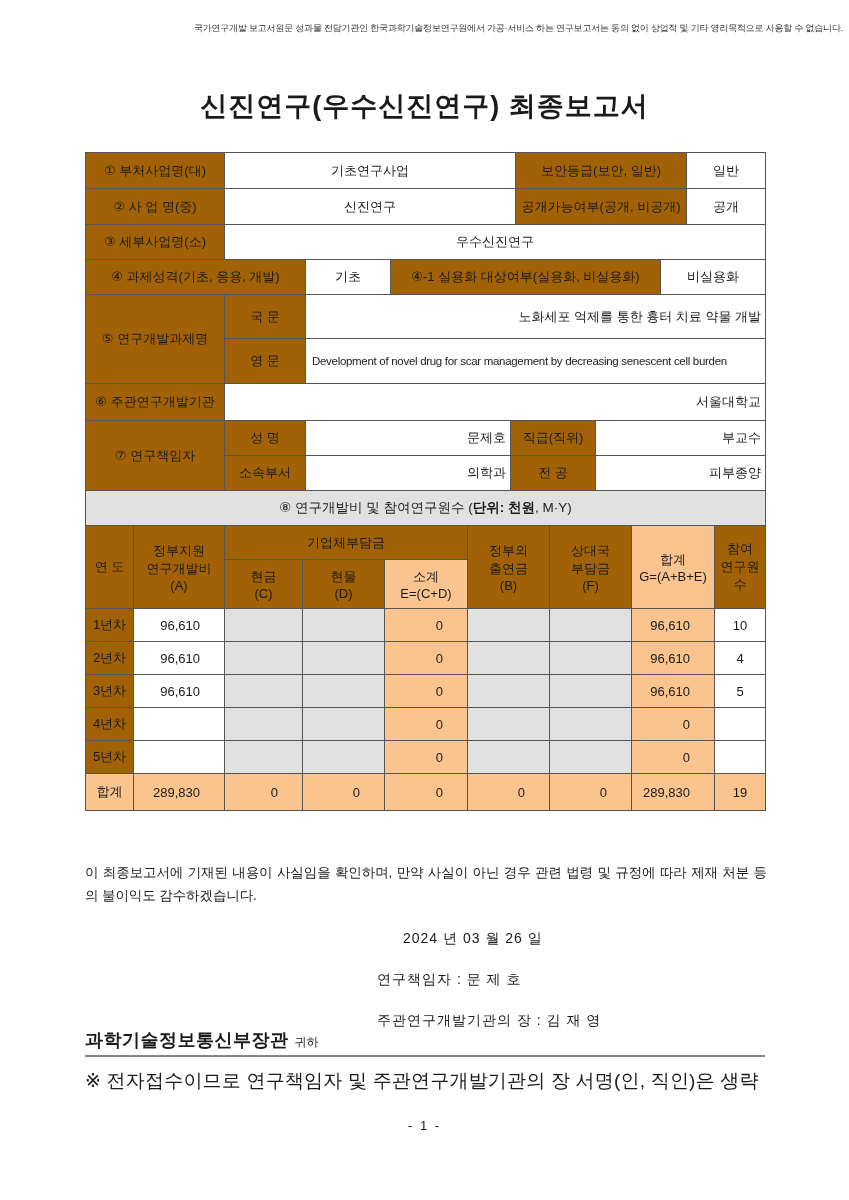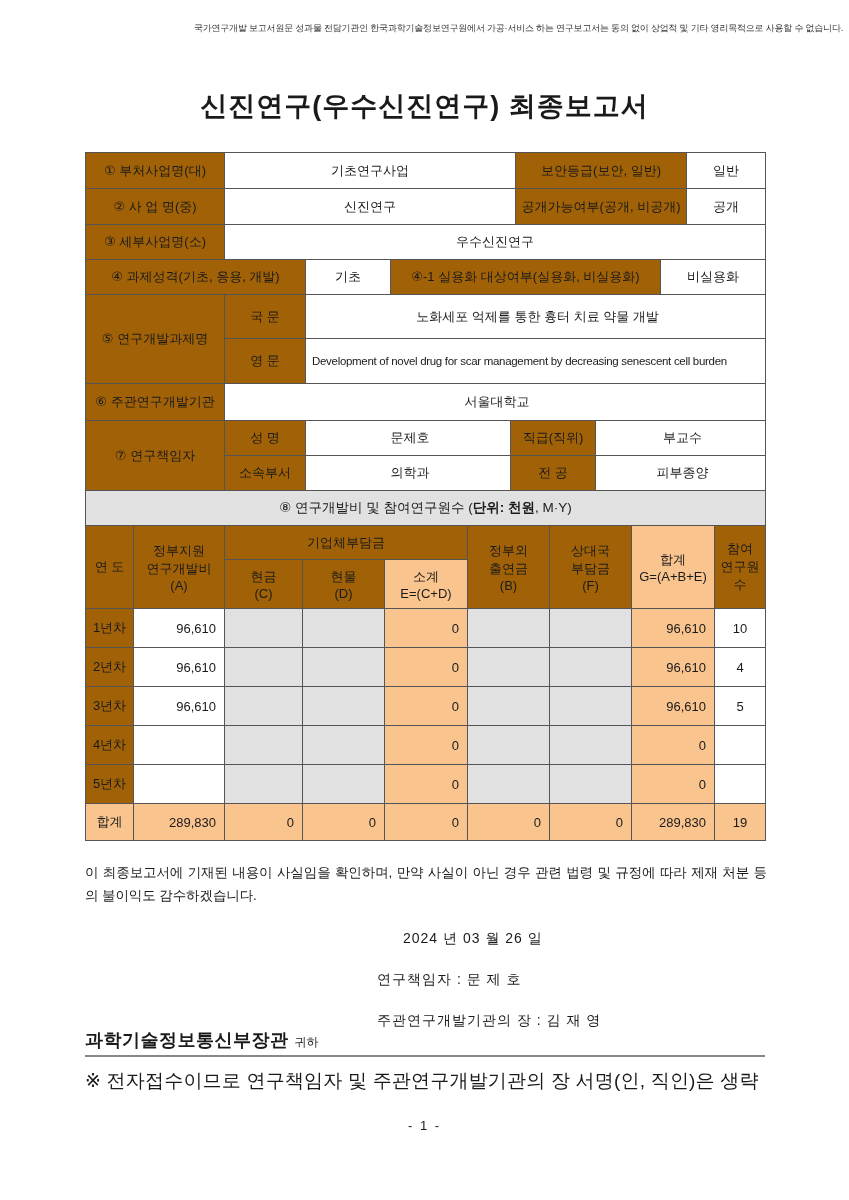--- a/index.html
+++ b/index.html
@@ -28,31 +28,31 @@
   table { border-collapse:collapse; table-layout:fixed; width:680px; }
   table + table { margin-top:-1px; }
   td {
     border:1px solid #555;
     font-size:13px;
     text-align:center; vertical-align:middle;
     padding:2px 4px;
     overflow:hidden; white-space:pre-line;
   }
   .lbl { background:#a16207;margin-left:38px; }
-  .val-left { text-align:center; padding-left:8px; white-space:nowrap; }
-  .num { text-align:right; padding-right:8px; white-space:nowrap; }
+  .val-left { text-align:right; padding-left:8px; white-space:nowrap; }
+  .num { text-align:right; padding-right:24px; white-space:nowrap; }
   .gray { background:#e1e1e1; }
   .orange { background:#fac48e; }
   .eng { font-size:11.5px; text-align:left; padding-left:6px; white-space:nowrap; letter-spacing:-0.3px; }
   .section-head td { background:#e1e1e1; height:35px; font-size:13.5px; }
   .section-head .unit-bold { font-weight:bold; }
 
   .h36 { height:36px; } .h35 { height:35px; } .h44 { height:44px; }
   .h45 { height:45px; } .h37 { height:37px; } .h34 { height:34px; }
-  .h49 { height:49px; } .h33 { height:39px; } .h42 { height:42px; }
+  .h49 { height:49px; } .h33 { height:33px; } .h42 { height:42px; }
 
   .declaration {
     position:absolute; left:85px; top:862px; width:682px;
     font-size:13.5px; line-height:1.7; text-align:justify; letter-spacing:-0.1px;
   }
 
   .sig-block { position:absolute; left:377px; top:930px; font-size:14px; }
   .sig-date { margin-left:26px; letter-spacing:1px; }
   .sig-line { margin-top:23px; letter-spacing:1px; }
 

